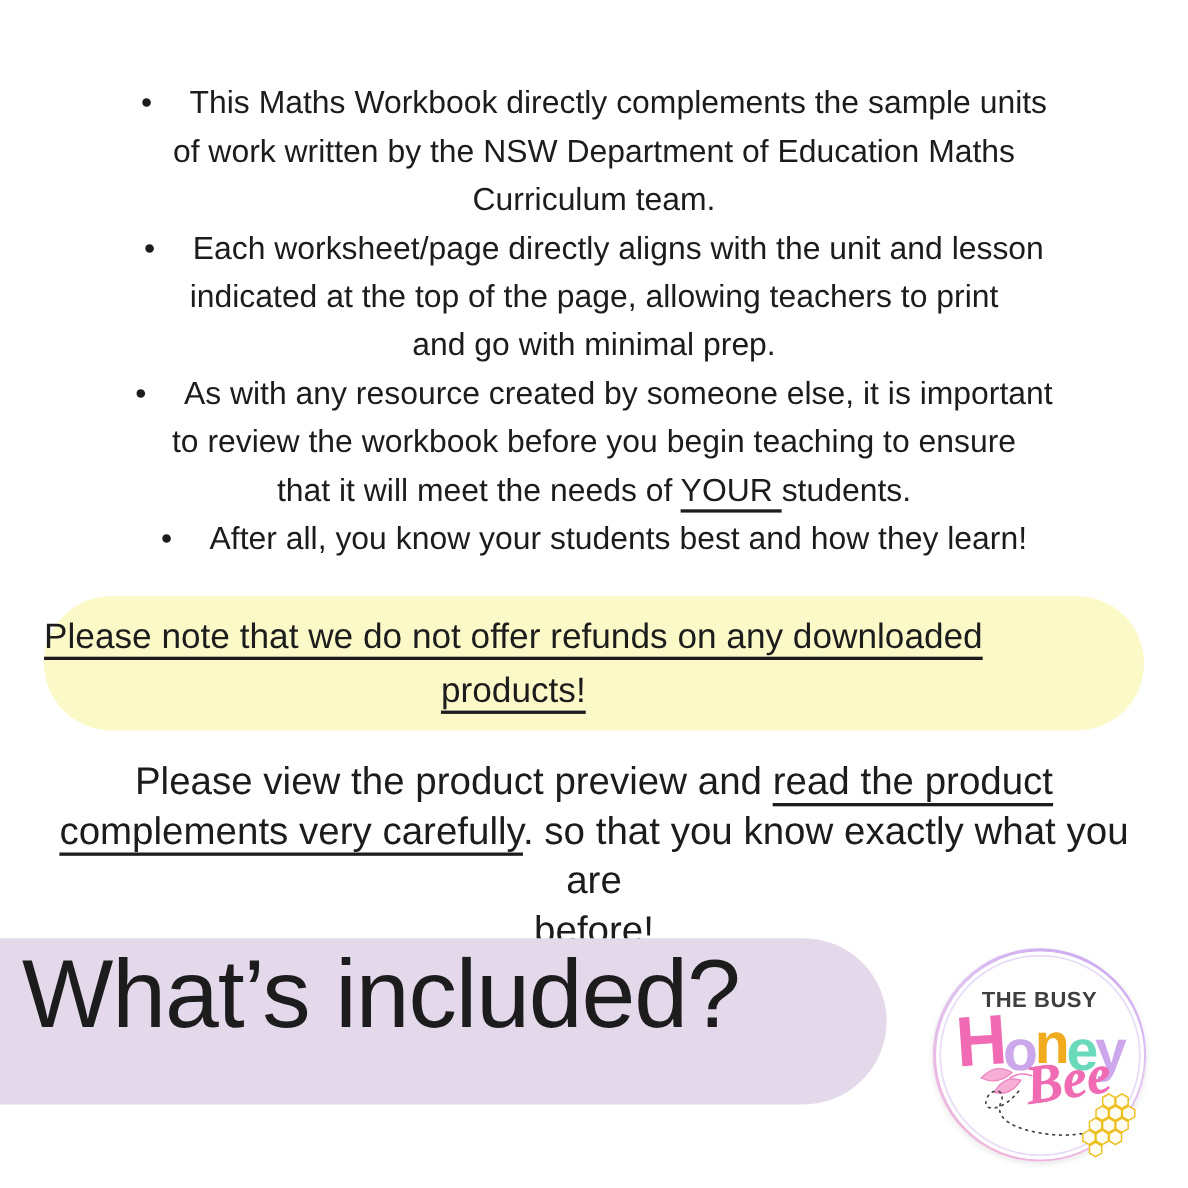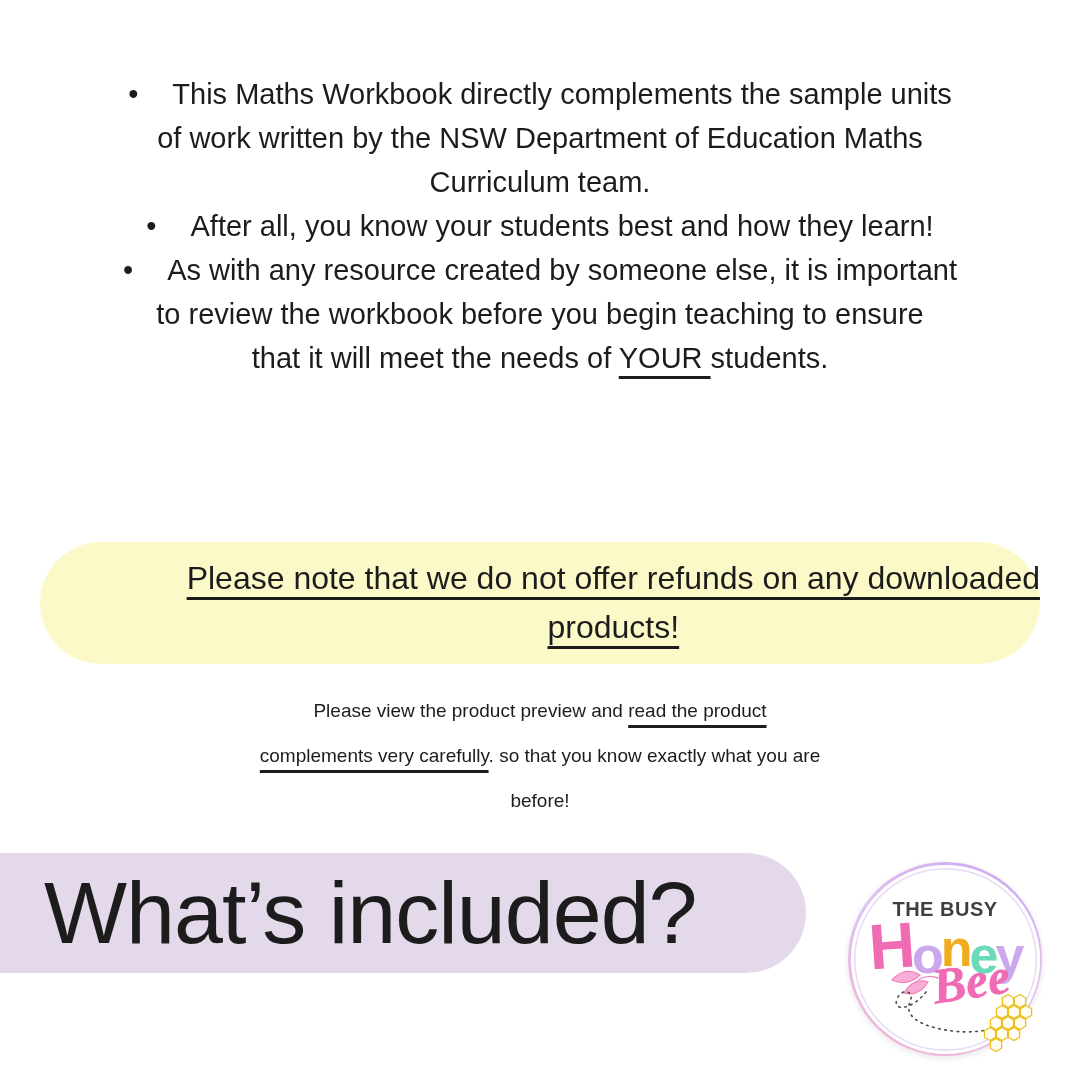--- a/index.html
+++ b/index.html
@@ -9,30 +9,30 @@
   }
   
   .bullet-list{position:absolute;left:50px;right:50px;top:72px;margin:0;padding:0;list-style:none;}
   .bullet-list li{text-align:center;font-size:29px;line-height:44px;font-weight:400;}
   .bullet-marker{margin-right:34px;}
   .u{text-decoration:underline;text-decoration-thickness:2.5px;text-underline-offset:8px;}
   
   .note-box{
     position:absolute;left:40px;top:542px;width:1000px;height:122px;
     background:var(--note_bg,#FBF9C8);border-radius:62px;
-    display:flex;align-items:center;justify-content:flex-end;text-align:center;
+    display:flex;align-items:center;justify-content:flex-start;text-align:center;
     font-size:32px;line-height:49px;
   }
   
-  .preview{position:absolute;left:40px;width:1000px;top:688px;text-align:center;font-size:19px;line-height:45px;}
+  .preview{position:absolute;left:40px;width:1000px;top:688px;text-align:center;font-size:35px;line-height:45px;}
   
   .banner{
-    position:absolute;left:0;top:853px;width:806px;height:120px;box-sizing:border-box;
+    position:absolute;left:0;top:853px;width:806px;height:151px;box-sizing:border-box;
     background:var(--banner_bg,#E4D8EB);border-radius:0 82px 82px 0;
-    display:flex;align-items:center;padding-left:44px;
+    display:flex;padding-left:20px;
   }
   .banner-title{font-size:88px;letter-spacing:-1px;white-space:nowrap;}
   
   .logo{
     position:absolute;left:848px;top:862px;width:194px;height:194px;border-radius:50%;
     background:linear-gradient(205deg,var(--ring_purple,#C7A3F0) 0%,#dfc3f2 40%,var(--ring_pink,#F6B0D5) 100%);
     box-shadow:0 2px 6px rgba(0,0,0,.10);
   }
   .logo-inner{
     position:absolute;inset:2.5px;border-radius:50%;background:#fff;
@@ -63,24 +63,27 @@
 </head>
 <body>
 
 <div class="canvas">
 
   <ul class="bullet-list">
     <li>
       <span class="bullet-marker">•</span><span><span>This Maths Workbook directly complements the sample units</span><br><span>of work written by the NSW Department of Education Maths</span><br><span>Curriculum team.</span></span>
     </li>
     <li>
-      <span class="bullet-marker">•</span><span><span>After all, you know your students best and how they learn!</span></span>
+      <span class="bullet-marker">•</span><span><span>Each worksheet/page directly aligns with the unit and lesson</span><br><span>indicated at the top of the page, allowing teachers to print</span><br><span>and go with minimal prep.</span></span>
     </li>
     <li>
       <span class="bullet-marker">•</span><span><span>As with any resource created by someone else, it is important</span><br><span>to review the workbook before you begin teaching to ensure</span><br><span>that it will meet the needs of </span><span class="u">YOUR </span><span>students.</span></span>
+    </li>
+    <li>
+      <span class="bullet-marker">•</span><span><span>After all, you know your students best and how they learn!</span></span>
     </li>
   </ul>
 
   <div class="note-box">
     <div><span class="u">Please note that we do not offer refunds on any downloaded</span><br><span class="u">products!</span></div>
   </div>
 
   <div class="preview"><span>Please view the product preview and </span><span class="u">read the product</span><br><span class="u">complements very carefully</span><span>. so that you know exactly what you are</span><br><span>before!</span></div>
 
   <div class="banner">

